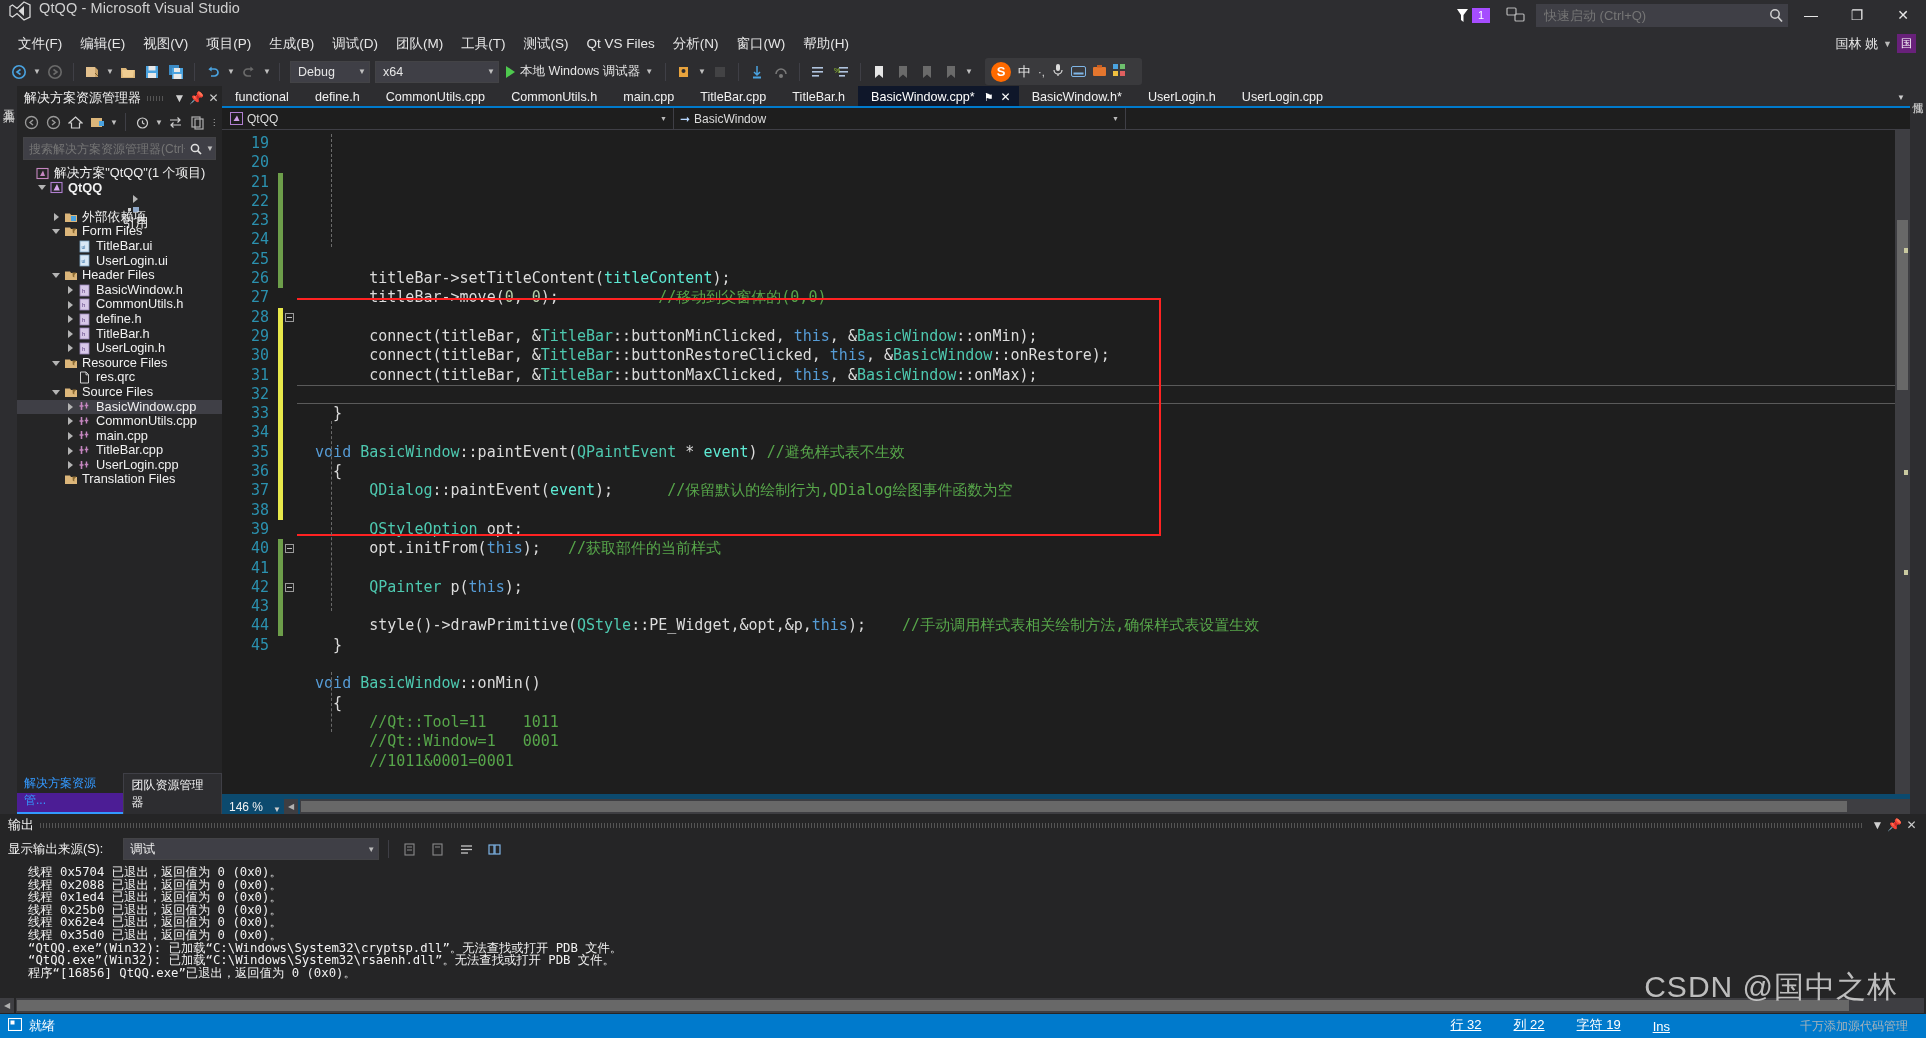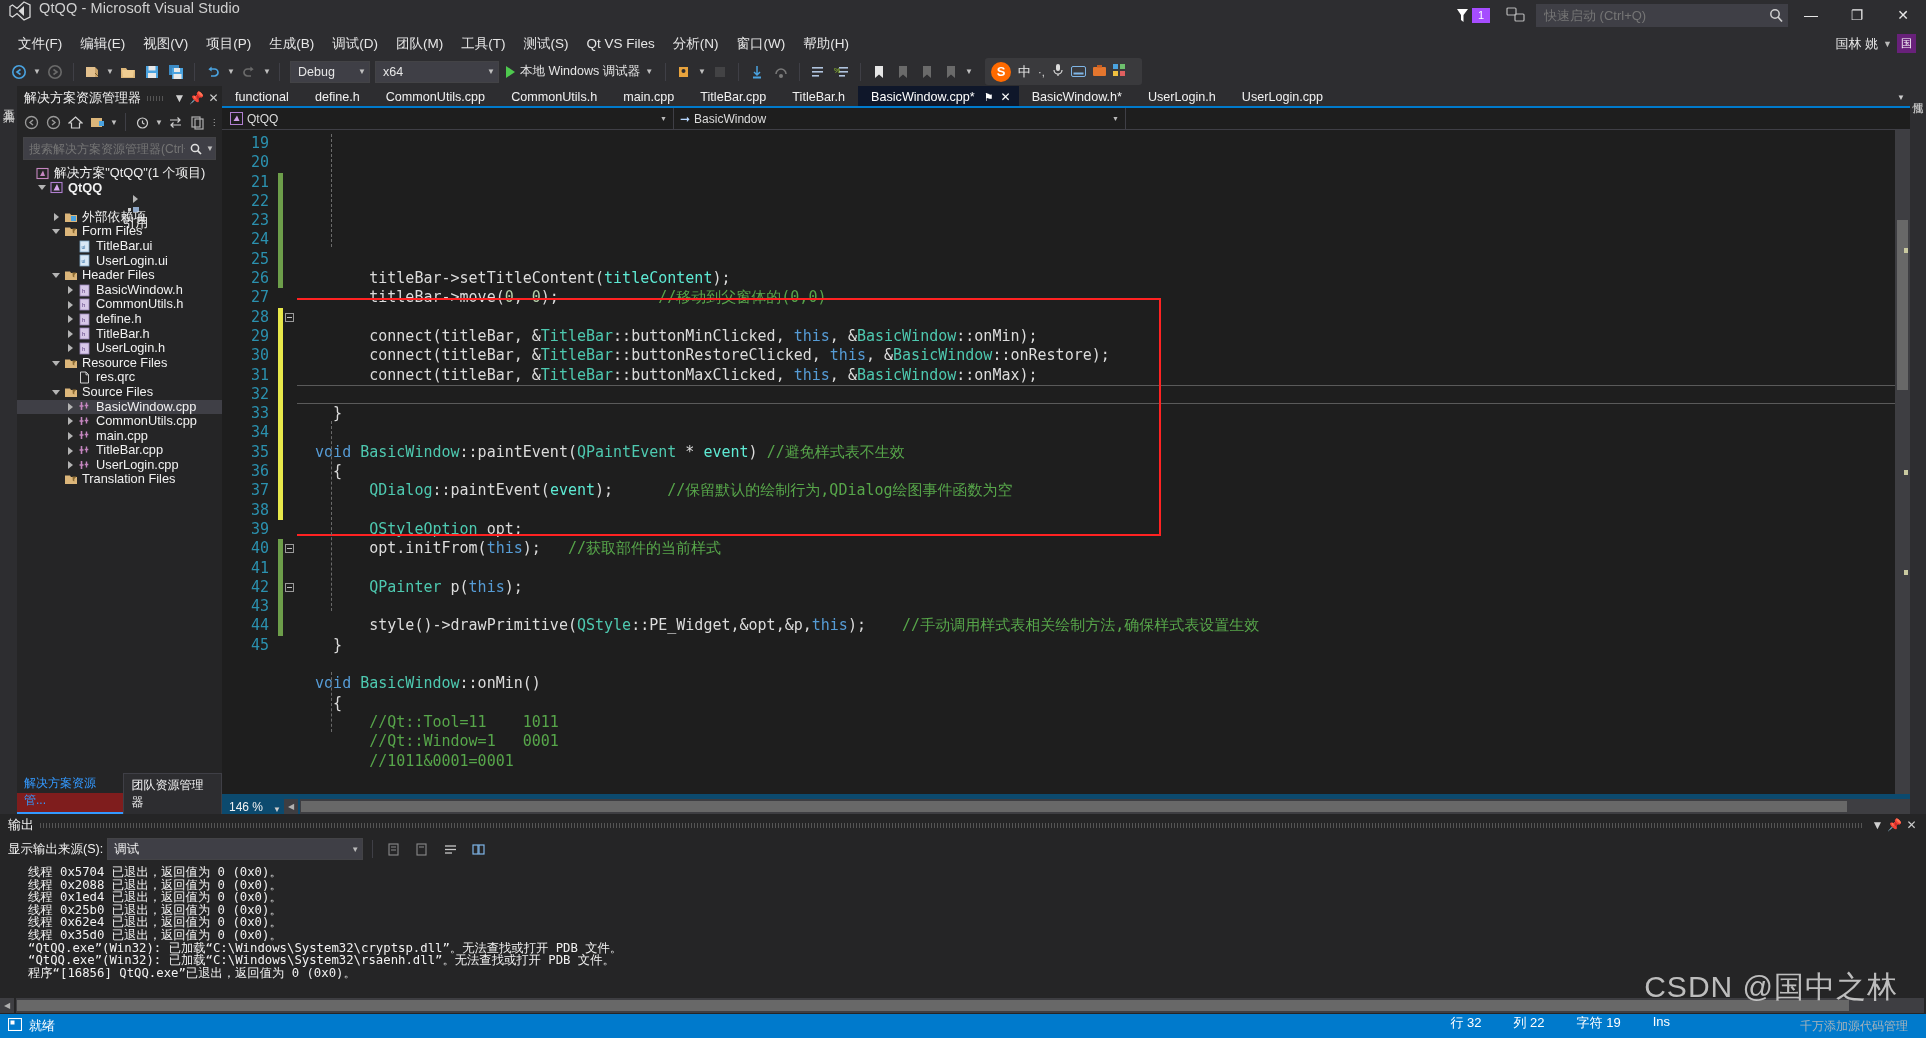--- a/index.html
+++ b/index.html
@@ -69,21 +69,21 @@
   .se-search input{flex:1;min-width:0;background:transparent;border:0;outline:none;color:#a0a0a0;font-size:12px;padding-left:5px;font-family:inherit;}
   .tree{flex:1;overflow:hidden;padding-top:2px;font-size:12.8px;}
   .trow{height:14.6px;display:flex;align-items:center;white-space:nowrap;line-height:14.6px;}
   .trow.sel{background:#3f3f46;}
   .tw{width:14px;display:flex;align-items:center;justify-content:center;flex:none;}
   .tri-closed{width:0;height:0;border-left:5px solid #b4b4b4;border-top:4px solid transparent;border-bottom:4px solid transparent;}
   .tri-open{width:0;height:0;border-top:5px solid #b4b4b4;border-left:4px solid transparent;border-right:4px solid transparent;}
   .ticon{width:15px;height:13px;display:flex;align-items:center;justify-content:center;flex:none;margin-right:4px;}
   .tlabel{color:#f1f1f1;}
   .tlabel.bold{font-weight:bold;}
-  .se-tabs{height:21px;display:flex;align-items:flex-end;background:#7f1d1d;font-size:12px;}
+  .se-tabs{height:21px;display:flex;align-items:flex-end;background:#4c1d95;font-size:12px;}
   .se-tab{padding:3px 7px 3px 7px;color:#3399ff;border-bottom:2px solid #3399ff;}
   .se-tab.inactive{color:#f1f1f1;border-bottom:2px solid transparent;background:#2d2d30;border:1px solid #3f3f46;border-bottom:none;}
 
   
   .editorwrap{flex:1;display:flex;flex-direction:column;min-width:0;background:#1e1e1e;}
   .tabstrip{height:22px;background:#2d2d30;display:flex;align-items:stretch;position:relative;flex:none;}
   .etab{display:flex;align-items:center;padding:0 13px;font-size:12.6px;color:#f1f1f1;white-space:nowrap;background:#2d2d30;}
   .etab.active{background:#0f172a;color:#fff;padding-right:4px;}
   .etab .pin{margin-left:9px;font-size:11px;}
   .etab .xc{margin-left:7px;font-size:12px;margin-right:4px;}
@@ -124,34 +124,34 @@
   .zcaret{font-size:8px;color:#ccc;width:14px;text-align:center;}
   .hsb{flex:1;height:15px;background:#3e3e42;position:relative;margin-left:2px;}
   .hsb .hthumb{position:absolute;top:2px;left:1px;width:96%;height:11px;background:#686868;}
   .hsb-arrow{width:14px;height:15px;background:#3e3e42;display:flex;align-items:center;justify-content:center;color:#b0b0b0;font-size:8px;}
 
   
   .outpanel{height:200px;background:#252526;display:flex;flex-direction:column;flex:none;}
   .out-hdr{height:22px;display:flex;align-items:center;padding-left:8px;}
   .out-title{font-size:13px;color:#f1f1f1;}
   .out-tb{height:26px;display:flex;align-items:center;padding-left:8px;gap:4px;}
-  .out-lbl{font-size:12.5px;color:#f1f1f1;margin-right:0;}
+  .out-lbl{font-size:12.5px;color:#f1f1f1;margin-right:16px;}
   .out-combo{width:245px;height:20px;background:#3f3f46;border:1px solid #434346;display:flex;align-items:center;padding:0 3px 0 6px;font-size:12.5px;color:#f1f1f1;}
   .out-combo .cv{flex:1}
   .out-combo .cc{font-size:8px;color:#bbb}
   .out-ico{width:24px;height:22px;display:flex;align-items:center;justify-content:center;}
   .out-body{flex:1;position:relative;background:#252526;overflow:hidden;padding:4px 0 0 28px;font-family:"DejaVu Sans Mono","Liberation Mono",monospace;font-size:12.3px;line-height:12.6px;color:#f1f1f1;white-space:pre;}
   .out-body .ol{height:12.6px;}
   .out-foot{height:18px;background:#252526;display:flex;align-items:center;}
 
   
   .statusbar{height:24px;background:#007acc;display:flex;align-items:center;color:#fff;font-size:13px;flex:none;position:relative;}
   .st-left{display:flex;align-items:center;padding-left:8px;gap:7px;}
   .st-ready{font-size:13px;}
-  .st-right{position:absolute;right:0;top:0;height:20px;display:flex;align-items:flex-start;}
+  .st-right{position:absolute;right:0;top:0;height:20px;display:flex;align-items:flex-end;text-decoration:underline;}
   .st-cell{padding:0 16px;font-size:13px;white-space:nowrap;}
   .watermark{position:absolute;right:28px;bottom:30px;font-size:30px;color:#d8d8d8;opacity:.85;letter-spacing:1px;pointer-events:none;}
   .watermark2{position:absolute;right:18px;bottom:3px;font-size:12px;color:#b9b9b9;opacity:.9;pointer-events:none;}
 </style>
 </head>
 <body>
 
 <div class="app">
 
   <div class="titlebar">

